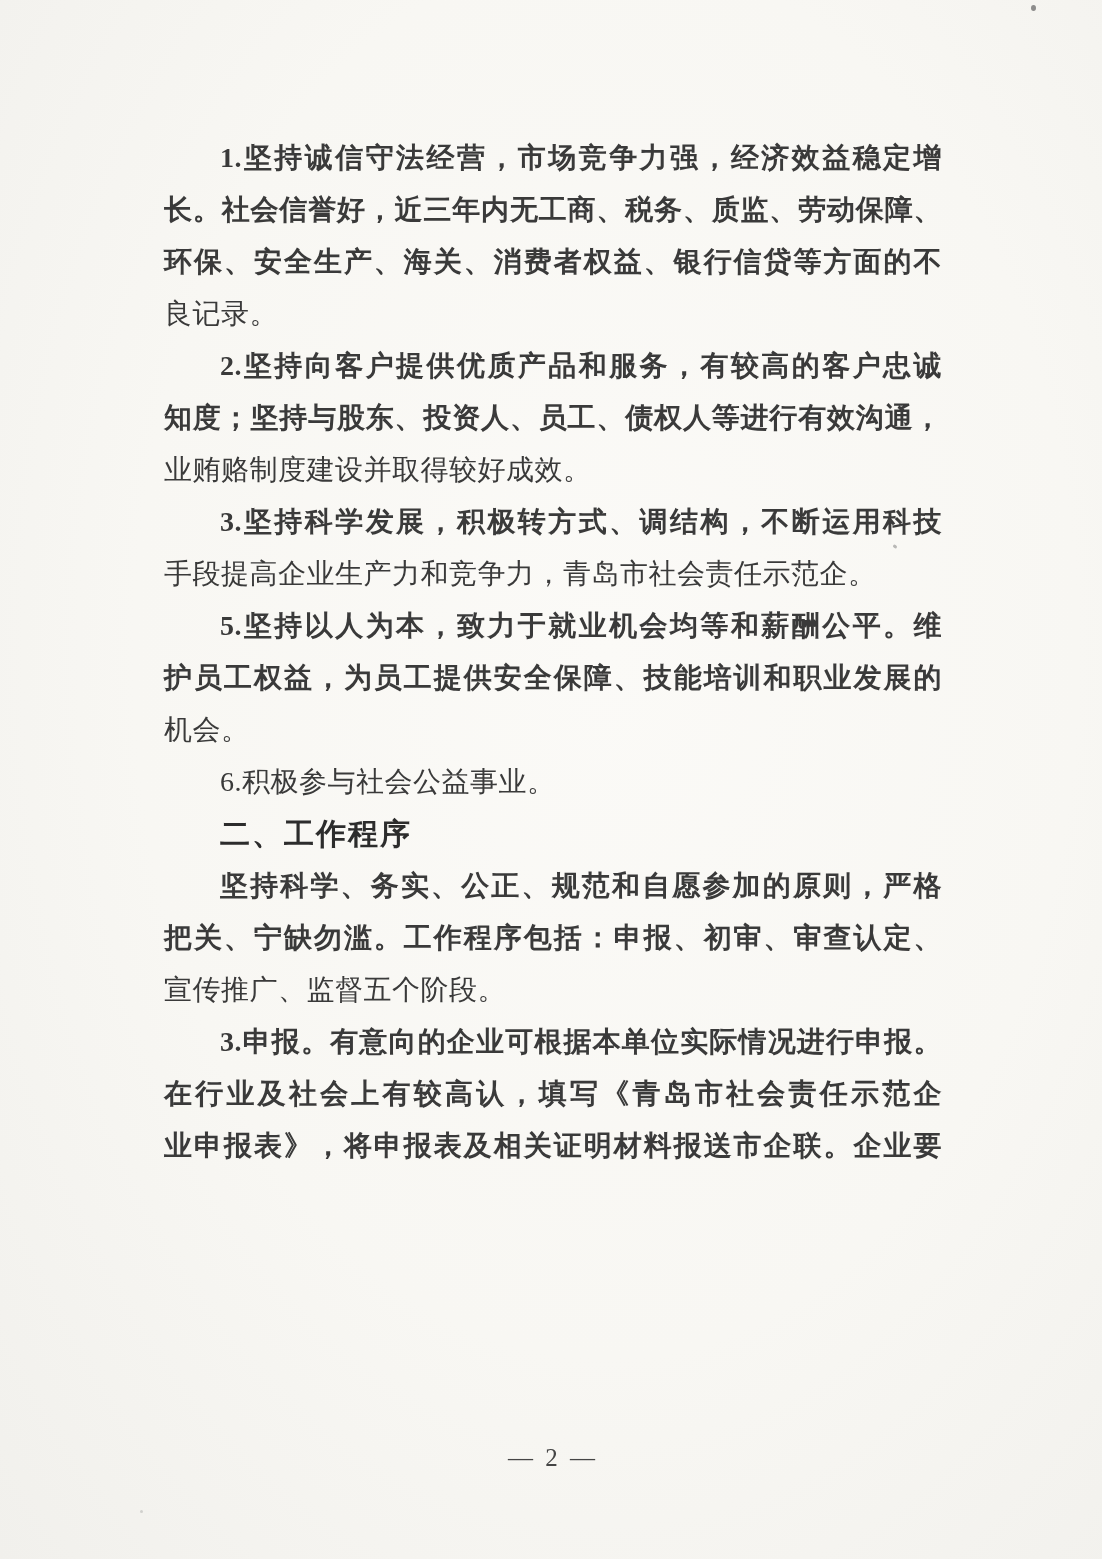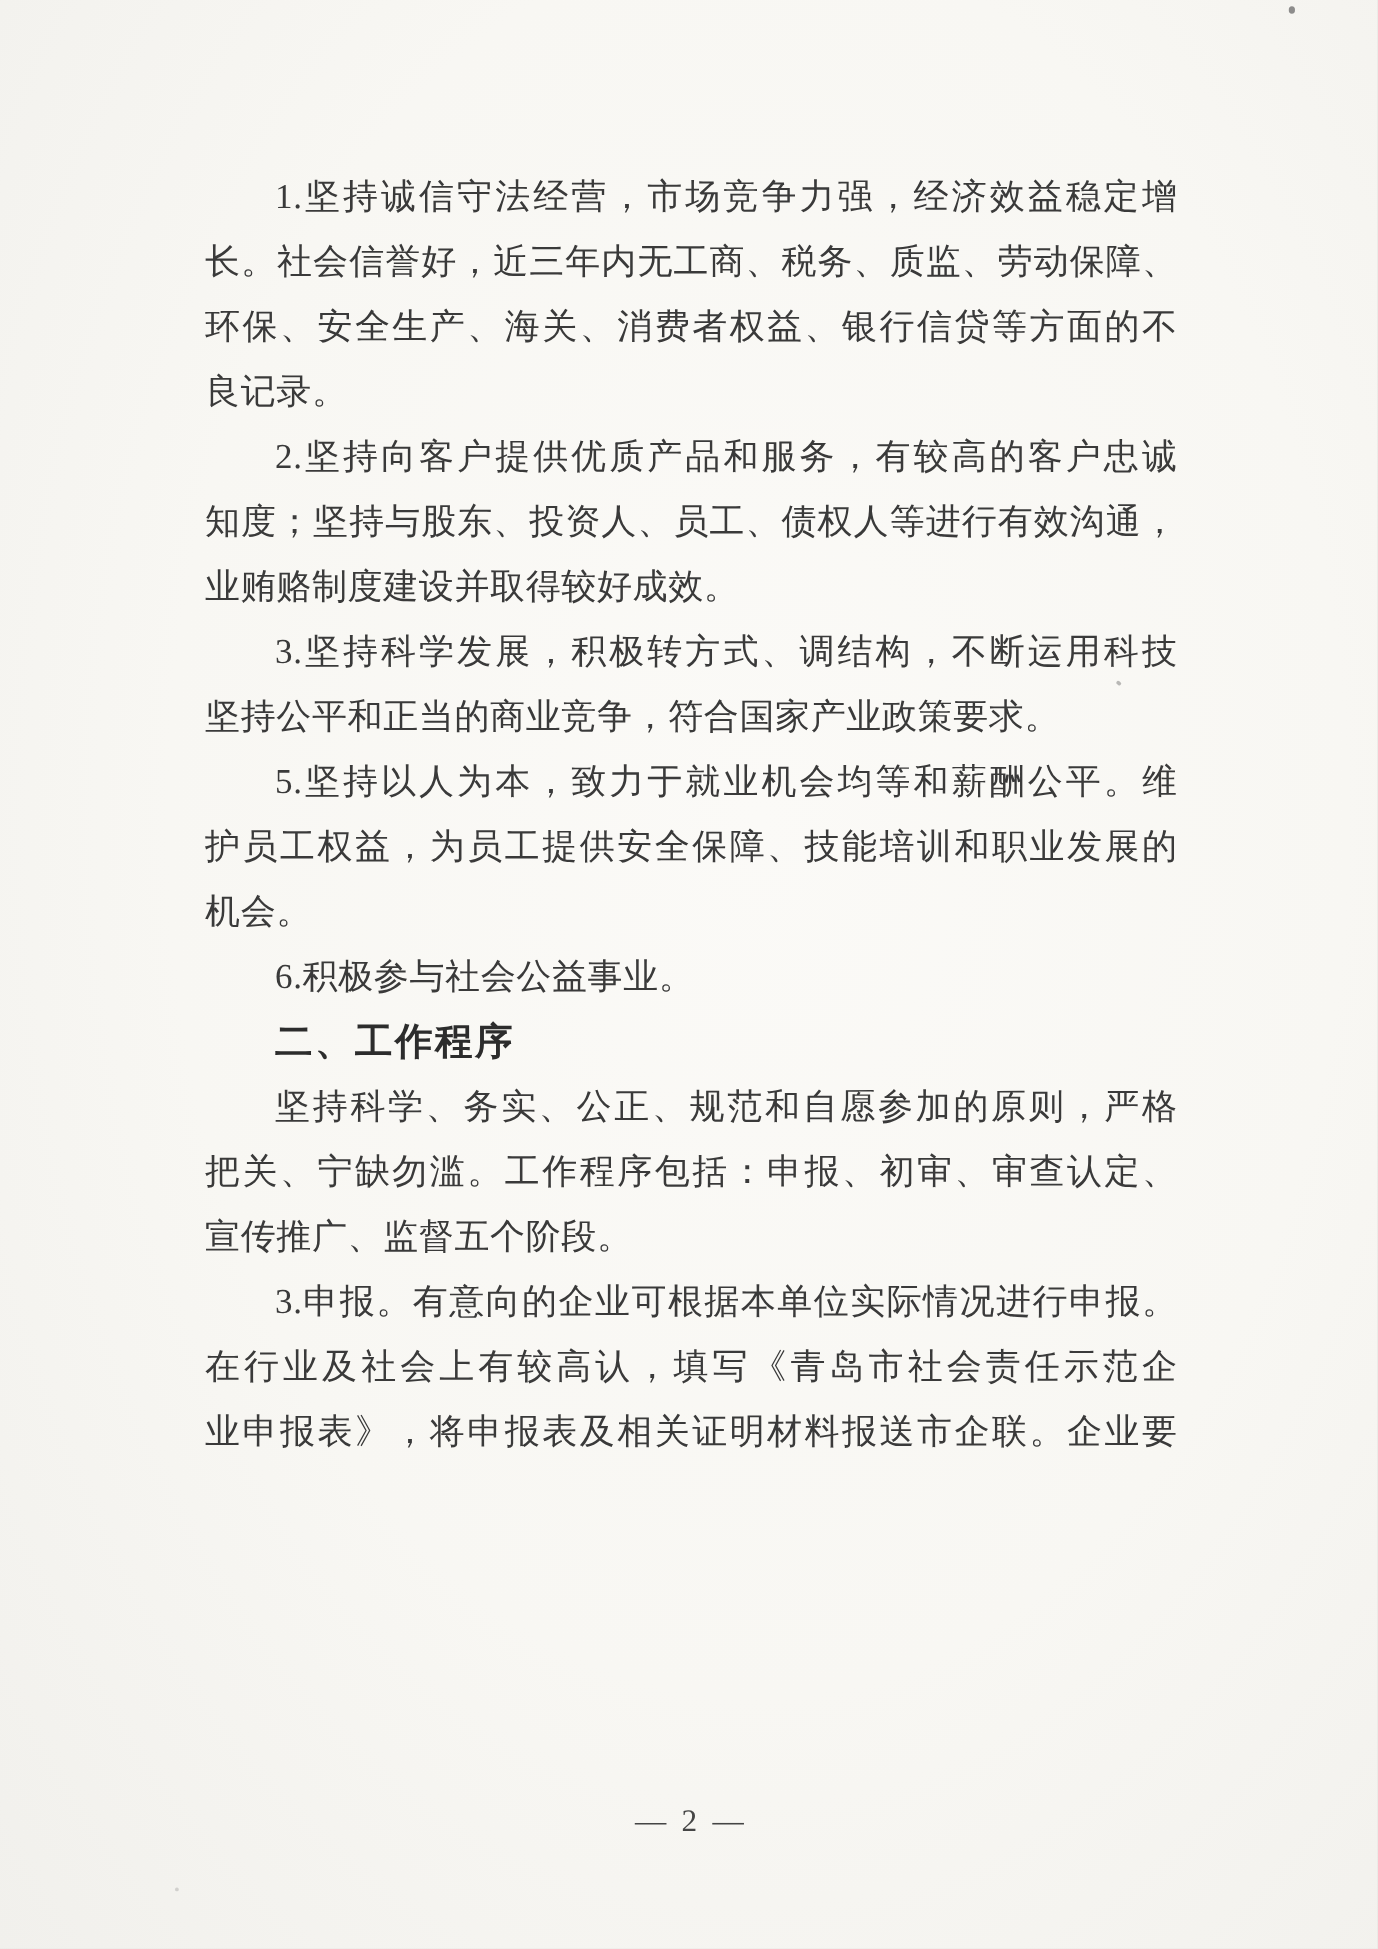--- a/index.html
+++ b/index.html
@@ -28,20 +28,21 @@
     font-size: 28px;
     color: var(--ink, #3a3a3a);
     text-align: justify;
     text-justify: inter-character;
     letter-spacing: 0.5px;
     white-space: normal;
     overflow: visible;
   }
   .line.fill {
     text-align-last: justify;
+    font-weight: bold;
   }
   .line.indent {
     padding-left: 56px;
   }
   .line.heading {
     font-family: "Liberation Sans", "DejaVu Sans", sans-serif;
     font-weight: 700;
     font-size: 30px;
     color: #2c2c2c;
     letter-spacing: 2px;
@@ -73,21 +74,21 @@
 
   <div class="textblock" id="textblock">
       <div class="line indent fill">1.坚持诚信守法经营，市场竞争力强，经济效益稳定增</div>
       <div class="line fill">长。社会信誉好，近三年内无工商、税务、质监、劳动保障、</div>
       <div class="line fill">环保、安全生产、海关、消费者权益、银行信贷等方面的不</div>
       <div class="line">良记录。</div>
       <div class="line indent fill">2.坚持向客户提供优质产品和服务，有较高的客户忠诚</div>
       <div class="line fill">知度；坚持与股东、投资人、员工、债权人等进行有效沟通，</div>
       <div class="line">业贿赂制度建设并取得较好成效。</div>
       <div class="line indent fill">3.坚持科学发展，积极转方式、调结构，不断运用科技</div>
-      <div class="line">坚持公平和正当的商业竞争，符合国家产业政策要求。</div>
+      <div class="line">手段提高企业生产力和竞争力，青岛市社会责任示范企。</div>
       <div class="line indent fill">5.坚持以人为本，致力于就业机会均等和薪酬公平。维</div>
       <div class="line fill">护员工权益，为员工提供安全保障、技能培训和职业发展的</div>
       <div class="line">机会。</div>
       <div class="line indent">6.积极参与社会公益事业。</div>
       <div class="line indent heading">二、工作程序</div>
       <div class="line indent fill">坚持科学、务实、公正、规范和自愿参加的原则，严格</div>
       <div class="line fill">把关、宁缺勿滥。工作程序包括：申报、初审、审查认定、</div>
       <div class="line">宣传推广、监督五个阶段。</div>
       <div class="line indent fill">3.申报。有意向的企业可根据本单位实际情况进行申报。</div>
       <div class="line fill">在行业及社会上有较高认，填写《青岛市社会责任示范企</div>

